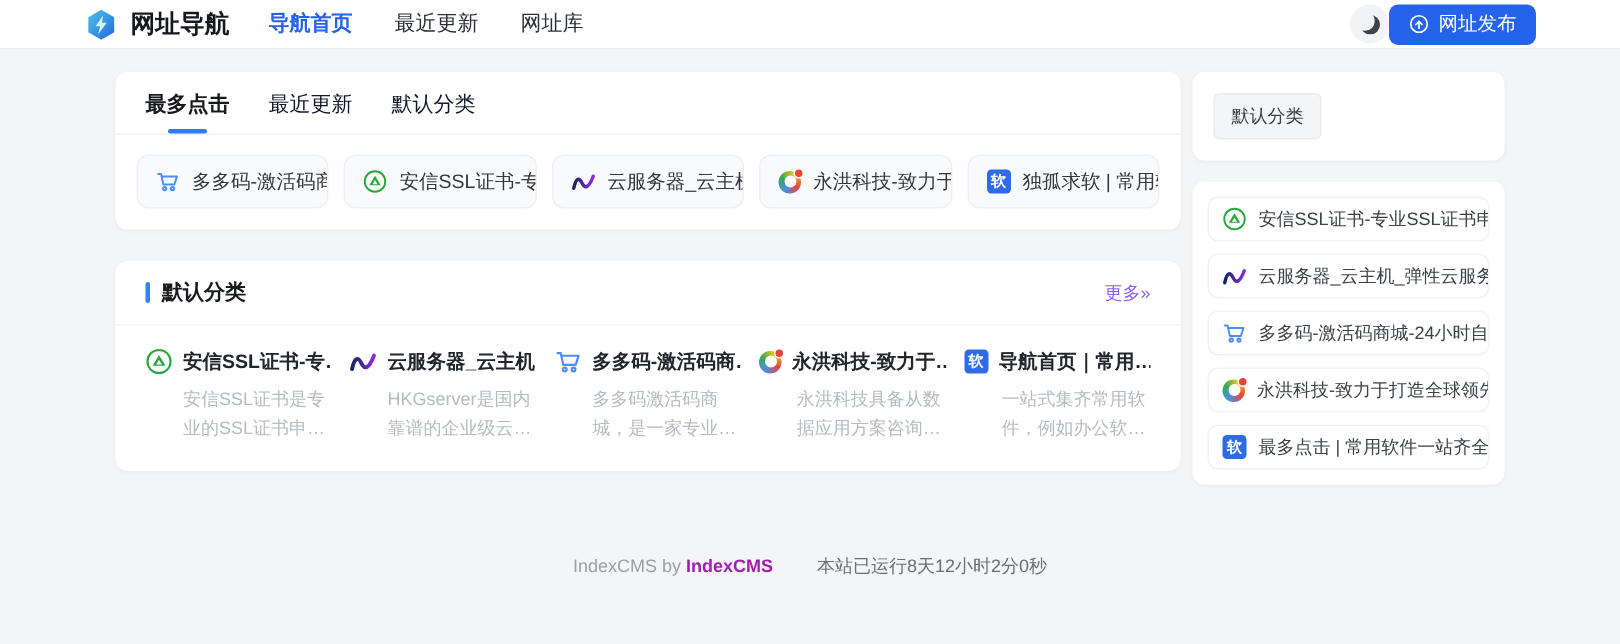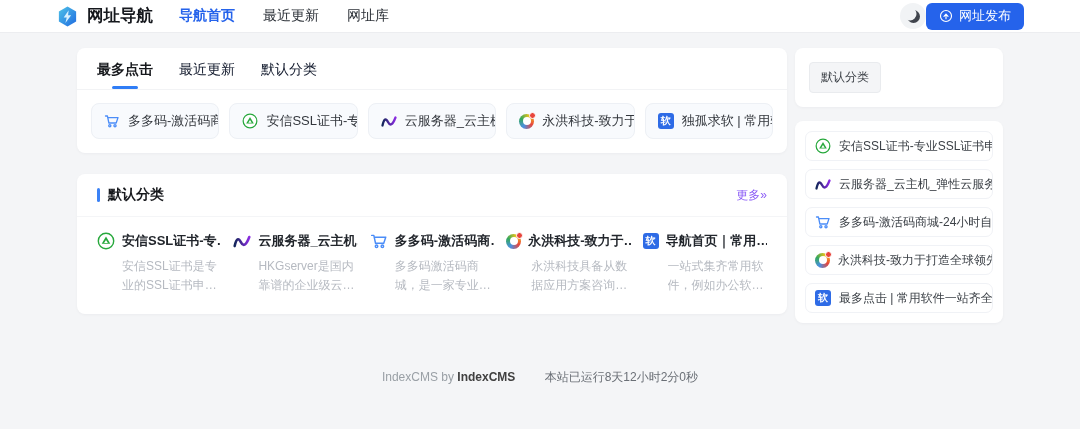--- a/index.html
+++ b/index.html
@@ -60,21 +60,21 @@
   .side-cats{padding:14px;}
   .cat-tag{display:inline-block;padding:6px 11px;background:#f4f5f7;border:1px solid #e9ebee;border-radius:4px;font-size:12px;color:#3a3f45;cursor:pointer;}
   .side-list{padding:10px;display:flex;flex-direction:column;gap:8px;}
   .side-item{
     height:30px;box-sizing:border-box;display:flex;align-items:center;gap:8px;padding:0 9px;
     border:1px solid #f0f2f6;border-radius:7px;background:#fff;
     font-size:12px;color:#3c4147;white-space:nowrap;overflow:hidden;cursor:pointer;
   }
   
   .footer{margin-top:46px;text-align:center;font-size:12px;color:#9aa0a6;}
-  .footer .cms{color:#404040;font-weight:700;}
+  .footer .cms{color:#a21caf;font-weight:700;}
   .footer .uptime{color:#6a6f76;margin-left:26px;}
   
   .ic{flex:none;display:block;}
   .icon-ring{width:15px;height:15px;border-radius:50%;position:relative;flex:none;
     background:conic-gradient(from 210deg,#4a90e2,#35a85b,#f5c518,#e8453c,#4a90e2);}
   .icon-ring::before{content:"";position:absolute;inset:3.5px;background:#fff;border-radius:50%;}
   .icon-ring::after{content:"";position:absolute;top:-2px;right:-2px;width:7px;height:7px;border-radius:50%;
     background:#e8453c;border:1.5px solid #fff;box-sizing:border-box;}
   .icon-soft{width:16px;height:16px;flex:none;background:#2e6be6;border-radius:3px;color:#fff;
     font-size:10px;font-weight:700;display:flex;align-items:center;justify-content:center;}

